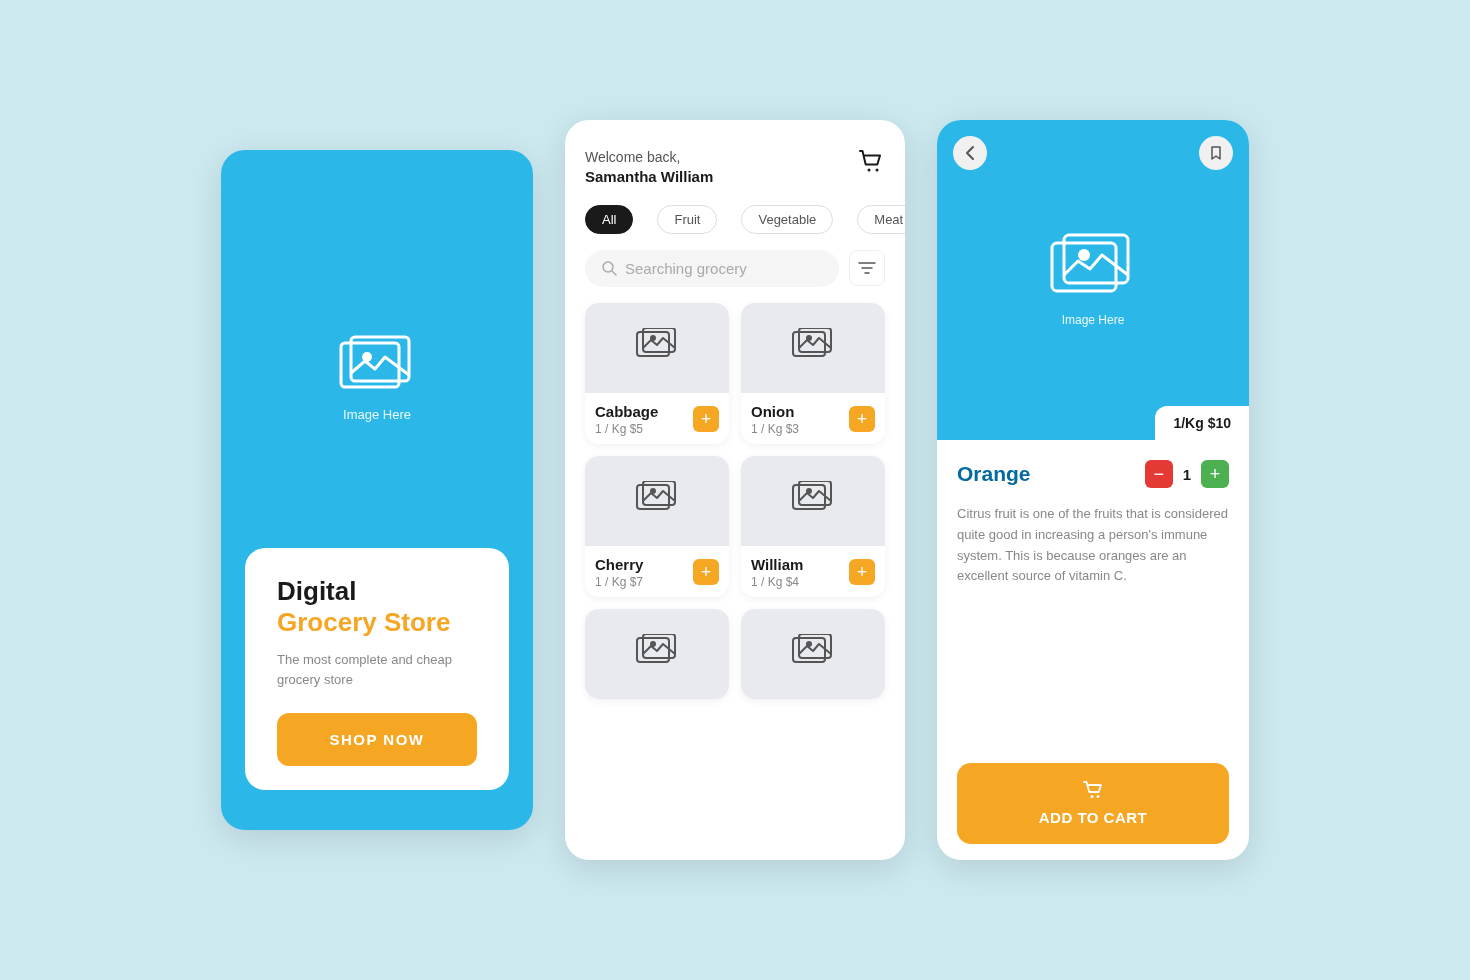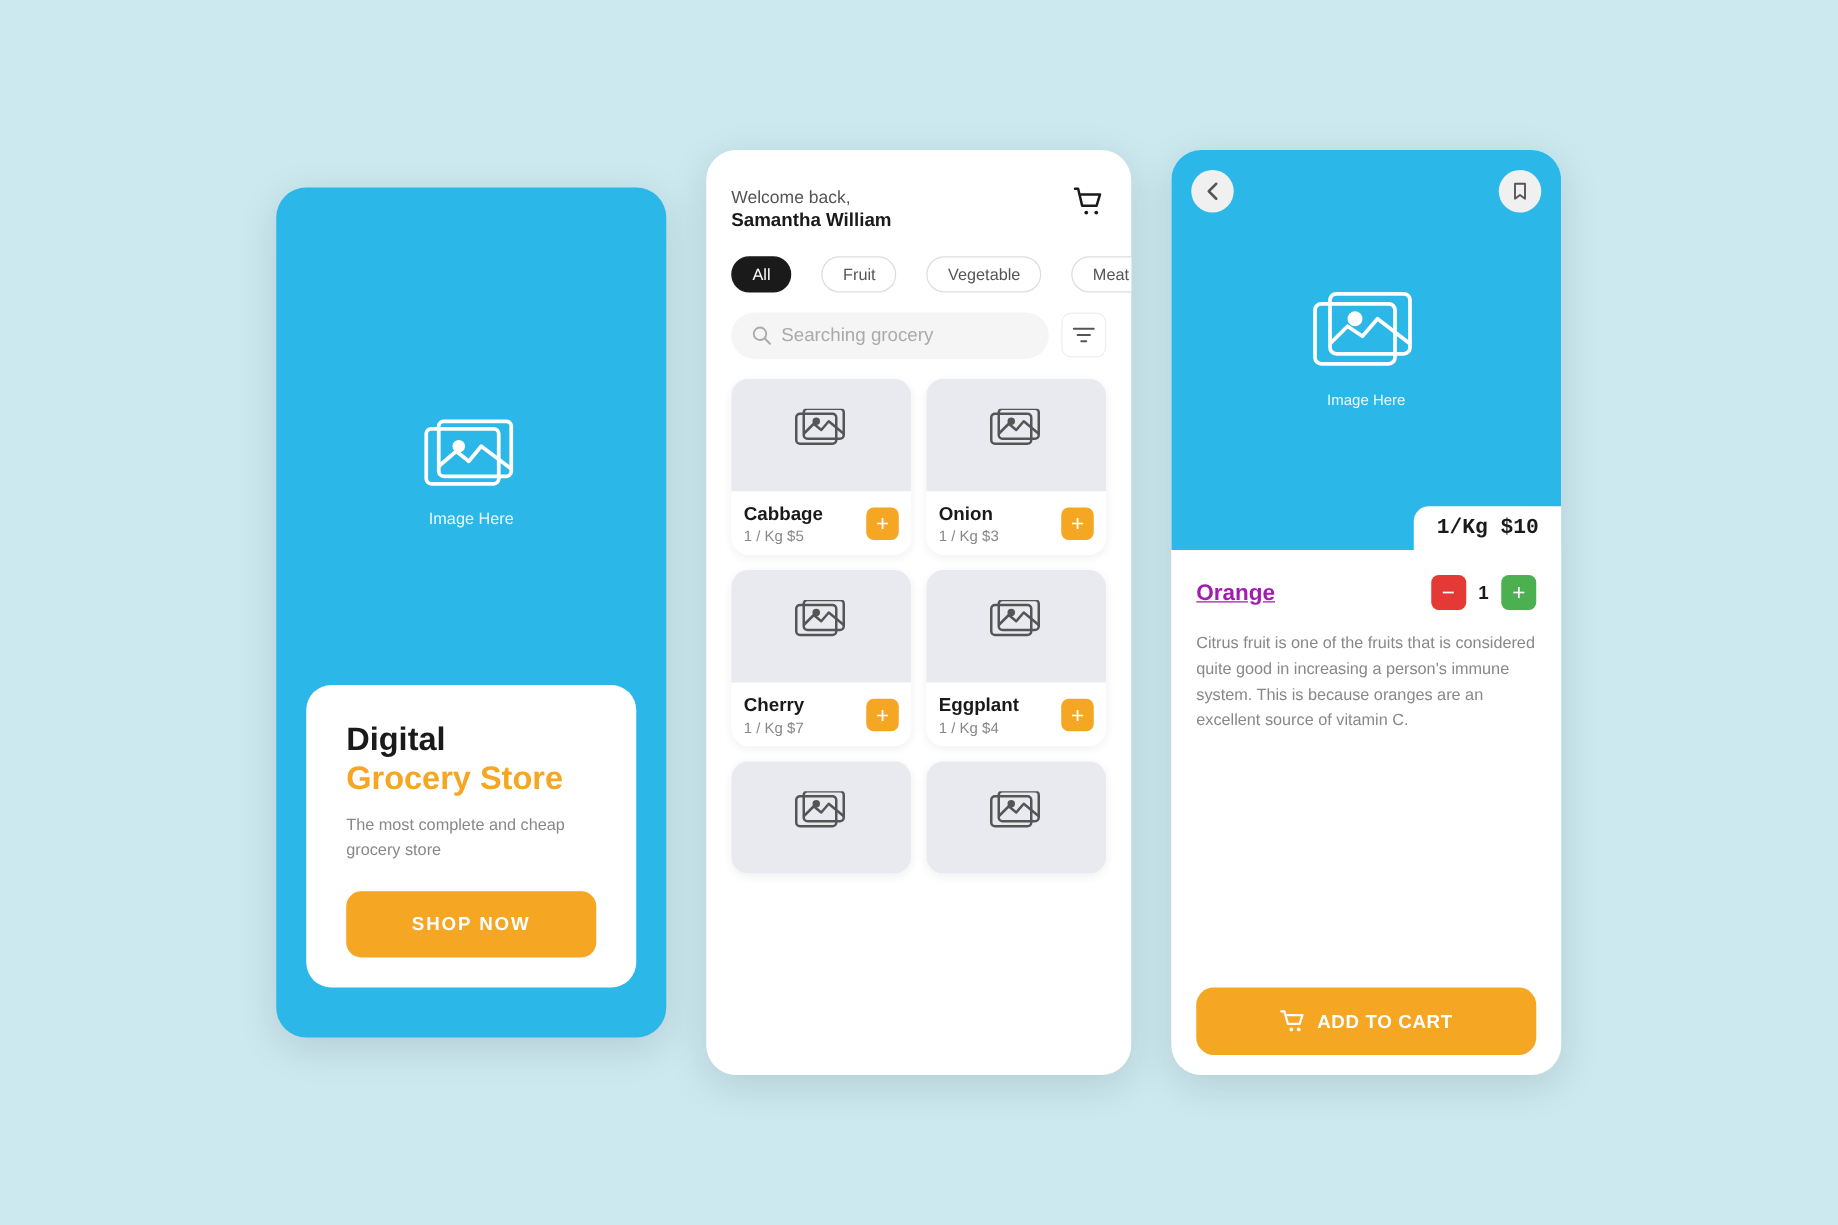--- a/index.html
+++ b/index.html
@@ -279,42 +279,40 @@
     }
     .price-tag {
       position: absolute;
       bottom: 0;
       right: 0;
       background: white;
       padding: 8px 18px;
       border-radius: 12px 0 0 0;
     }
     .price-tag-text {
-      font-size: 17px;
+      font-size: 14px;
       font-weight: 700;
       color: #1a1a1a;
-      font-family: Liberation Mono, monospace;
     }
     .screen3-details {
       padding: 20px 20px 16px;
       flex: 1;
       display: flex;
       flex-direction: column;
     }
     .product-detail-row {
       display: flex;
       justify-content: space-between;
       align-items: center;
       margin-bottom: 16px;
     }
     .product-detail-name {
-      font-size: 18px;
-      font-weight: 700;
-      color: #a21caf;
-      text-decoration: underline;
+      font-size: 21px;
+      font-weight: 700;
+      color: #0369a1;
     }
     .quantity-control {
       display: flex;
       align-items: center;
       gap: 10px;
     }
     .qty-btn {
       width: 28px;
       height: 28px;
       border: none;
@@ -349,20 +347,21 @@
       padding: 18px;
       font-size: 15px;
       font-weight: 700;
       cursor: pointer;
       display: flex;
       align-items: center;
       justify-content: center;
       gap: 10px;
       letter-spacing: 0.5px;
       margin-top: 16px;
+      flex-direction: column;
     }
   </style>
 </head>
 <body>
 
 <div class="screens-container">
 
   <div class="screen screen1">
     <div class="screen1-image-placeholder">
       <div class="image-icon">
@@ -488,21 +487,21 @@
             <svg viewBox="0 0 44 36" fill="none" xmlns="http://www.w3.org/2000/svg">
               <rect x="2" y="4" width="32" height="24" rx="3" fill="none" stroke="#555" stroke-width="2"></rect>
               <rect x="8" y="0" width="32" height="24" rx="3" fill="none" stroke="#555" stroke-width="2"></rect>
               <circle cx="18" cy="10" r="3" fill="#555"></circle>
               <polyline points="8,20 16,12 22,17 28,10 40,20" fill="none" stroke="#555" stroke-width="2" stroke-linejoin="round"></polyline>
             </svg>
           </div>
         </div>
         <div class="product-info">
           <div>
-            <div class="product-name">Eggplant</div>
+            <div class="product-name">William</div>
             <div class="product-price">1 / Kg $4</div>
           </div>
           <button class="add-btn">+</button>
         </div>
       </div>
 
       <div class="product-card">
         <div class="product-img-area" style="height:90px;">
           <div class="small-image-icon">
             <svg viewBox="0 0 44 36" fill="none" xmlns="http://www.w3.org/2000/svg">

